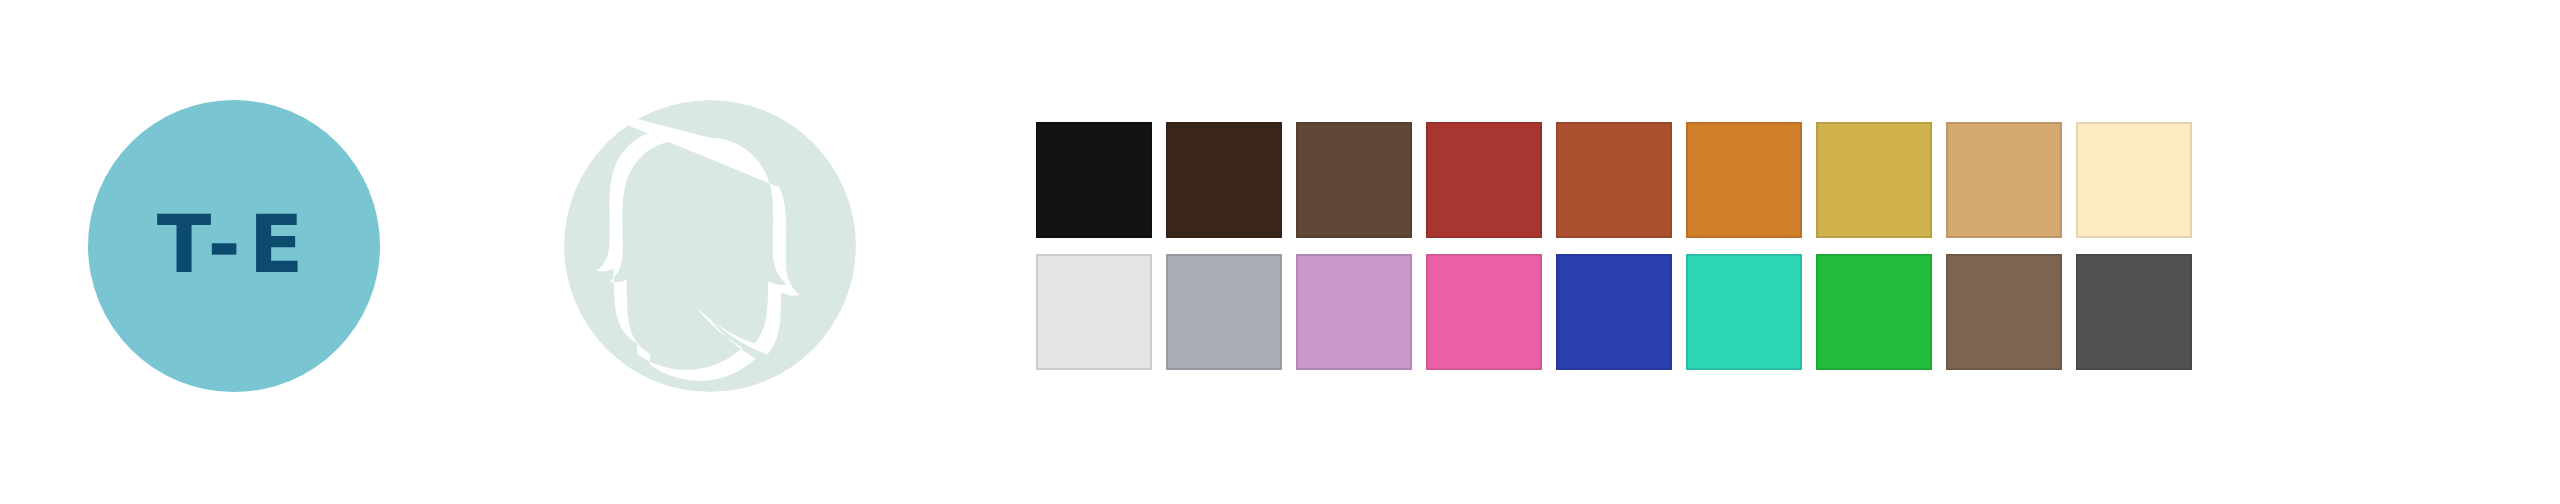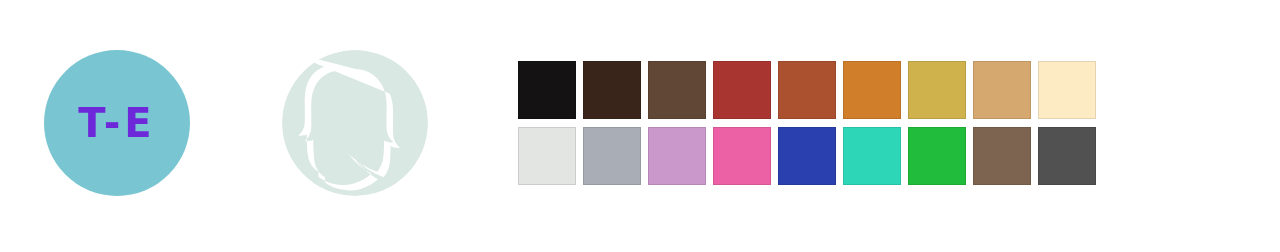--- a/index.html
+++ b/index.html
@@ -84,21 +84,21 @@
     border: 1px solid rgba(0, 0, 0, 0.10);
     flex: 0 0 auto;
   }
 </style>
 </head>
 <body>
 
 <div class="avatar-strip">
 
   <div class="avatar avatar-initials" style="background: rgb(121, 198, 210);">
-    <span class="initials-text" style="color: #6d28d9;">T-E</span>
+    <span class="initials-text" style="color: #0c4a6e;">T-E</span>
   </div>
 
   <div class="avatar avatar-silhouette">
     <svg viewBox="0 0 146 146" xmlns="http://www.w3.org/2000/svg">
       <circle cx="73" cy="73" r="73" fill="#d9e8e2"></circle>
       <path fill="#ffffff" d="
         M73.5 19
         c -4.5 0 -8.6 0.9 -12.2 2.6
         c -2.4 -0.7 -5 -1 -7.6 -0.7
         c -10.6 1.2 -19.4 9.6 -22.6 20.3

